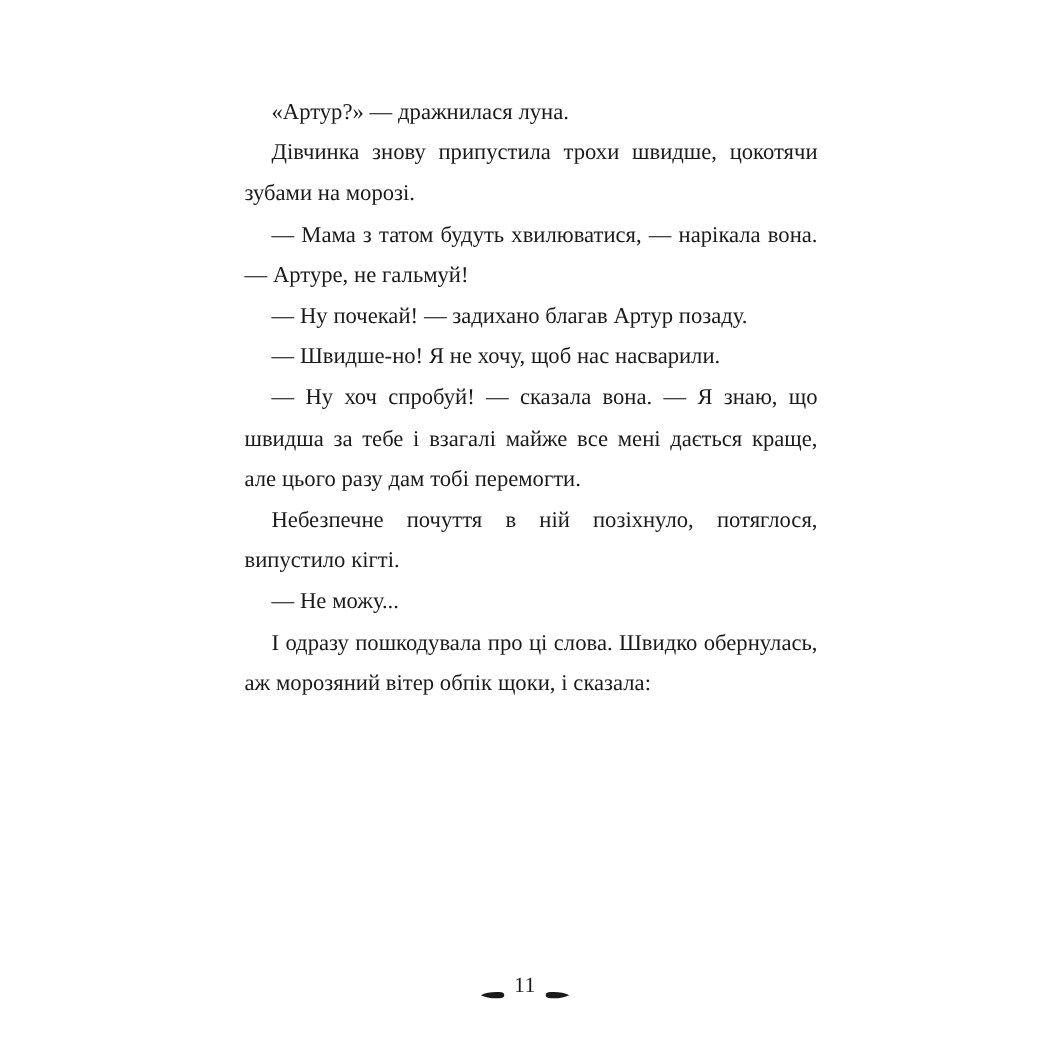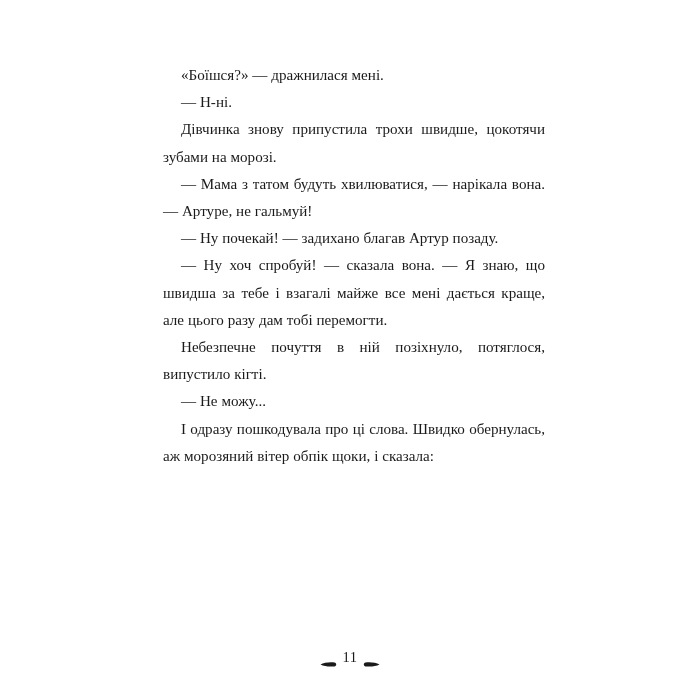--- a/index.html
+++ b/index.html
@@ -69,25 +69,25 @@
     width: 17px;
     height: 7px;
   }
 </style>
 </head>
 <body>
 
 <div class="page">
 
   <div class="text-block">
-    <p class="para">«Боїшся?» — дражнилася мені.</p>
-    <p class="para">— Н-ні.</p>
+    <p class="para">«Артур?» — дражнилася луна.</p>
     <p class="para">Дівчинка знову припустила трохи швидше, цокотячи зубами на морозі.</p>
     <p class="para">— Мама з татом будуть хвилюватися, — нарікала вона. — Артуре, не гальмуй!</p>
     <p class="para">— Ну почекай! — задихано благав Артур позаду.</p>
+    <p class="para">— Швидше-но! Я не хочу, щоб нас насварили.</p>
     <p class="para">— Ну хоч спробуй! — сказала вона. — Я знаю, що швидша за тебе і взагалі майже все мені дається краще, але цього разу дам тобі перемогти.</p>
     <p class="para">Небезпечне почуття в ній позіхнуло, потяглося, випустило кігті.</p>
     <p class="para">— Не можу...</p>
     <p class="para">І одразу пошкодувала про ці слова. Швидко обернулась, аж морозяний вітер обпік щоки, і сказала:</p>
   </div>
 
   <div class="footer">
     <span class="ornament">
       <svg width="17" height="7" viewBox="0 0 17 7" xmlns="http://www.w3.org/2000/svg" aria-hidden="true">
         <path d="M0.5 3.5 C4 1.6, 9 1.0, 14.5 1.5 C15.6 1.7, 16.2 2.6, 16.2 3.4 C16.2 4.3, 15.5 5.2, 14.4 5.4 C9 5.9, 4 5.3, 0.5 3.5 Z" fill="#1a1a1a"></path>

